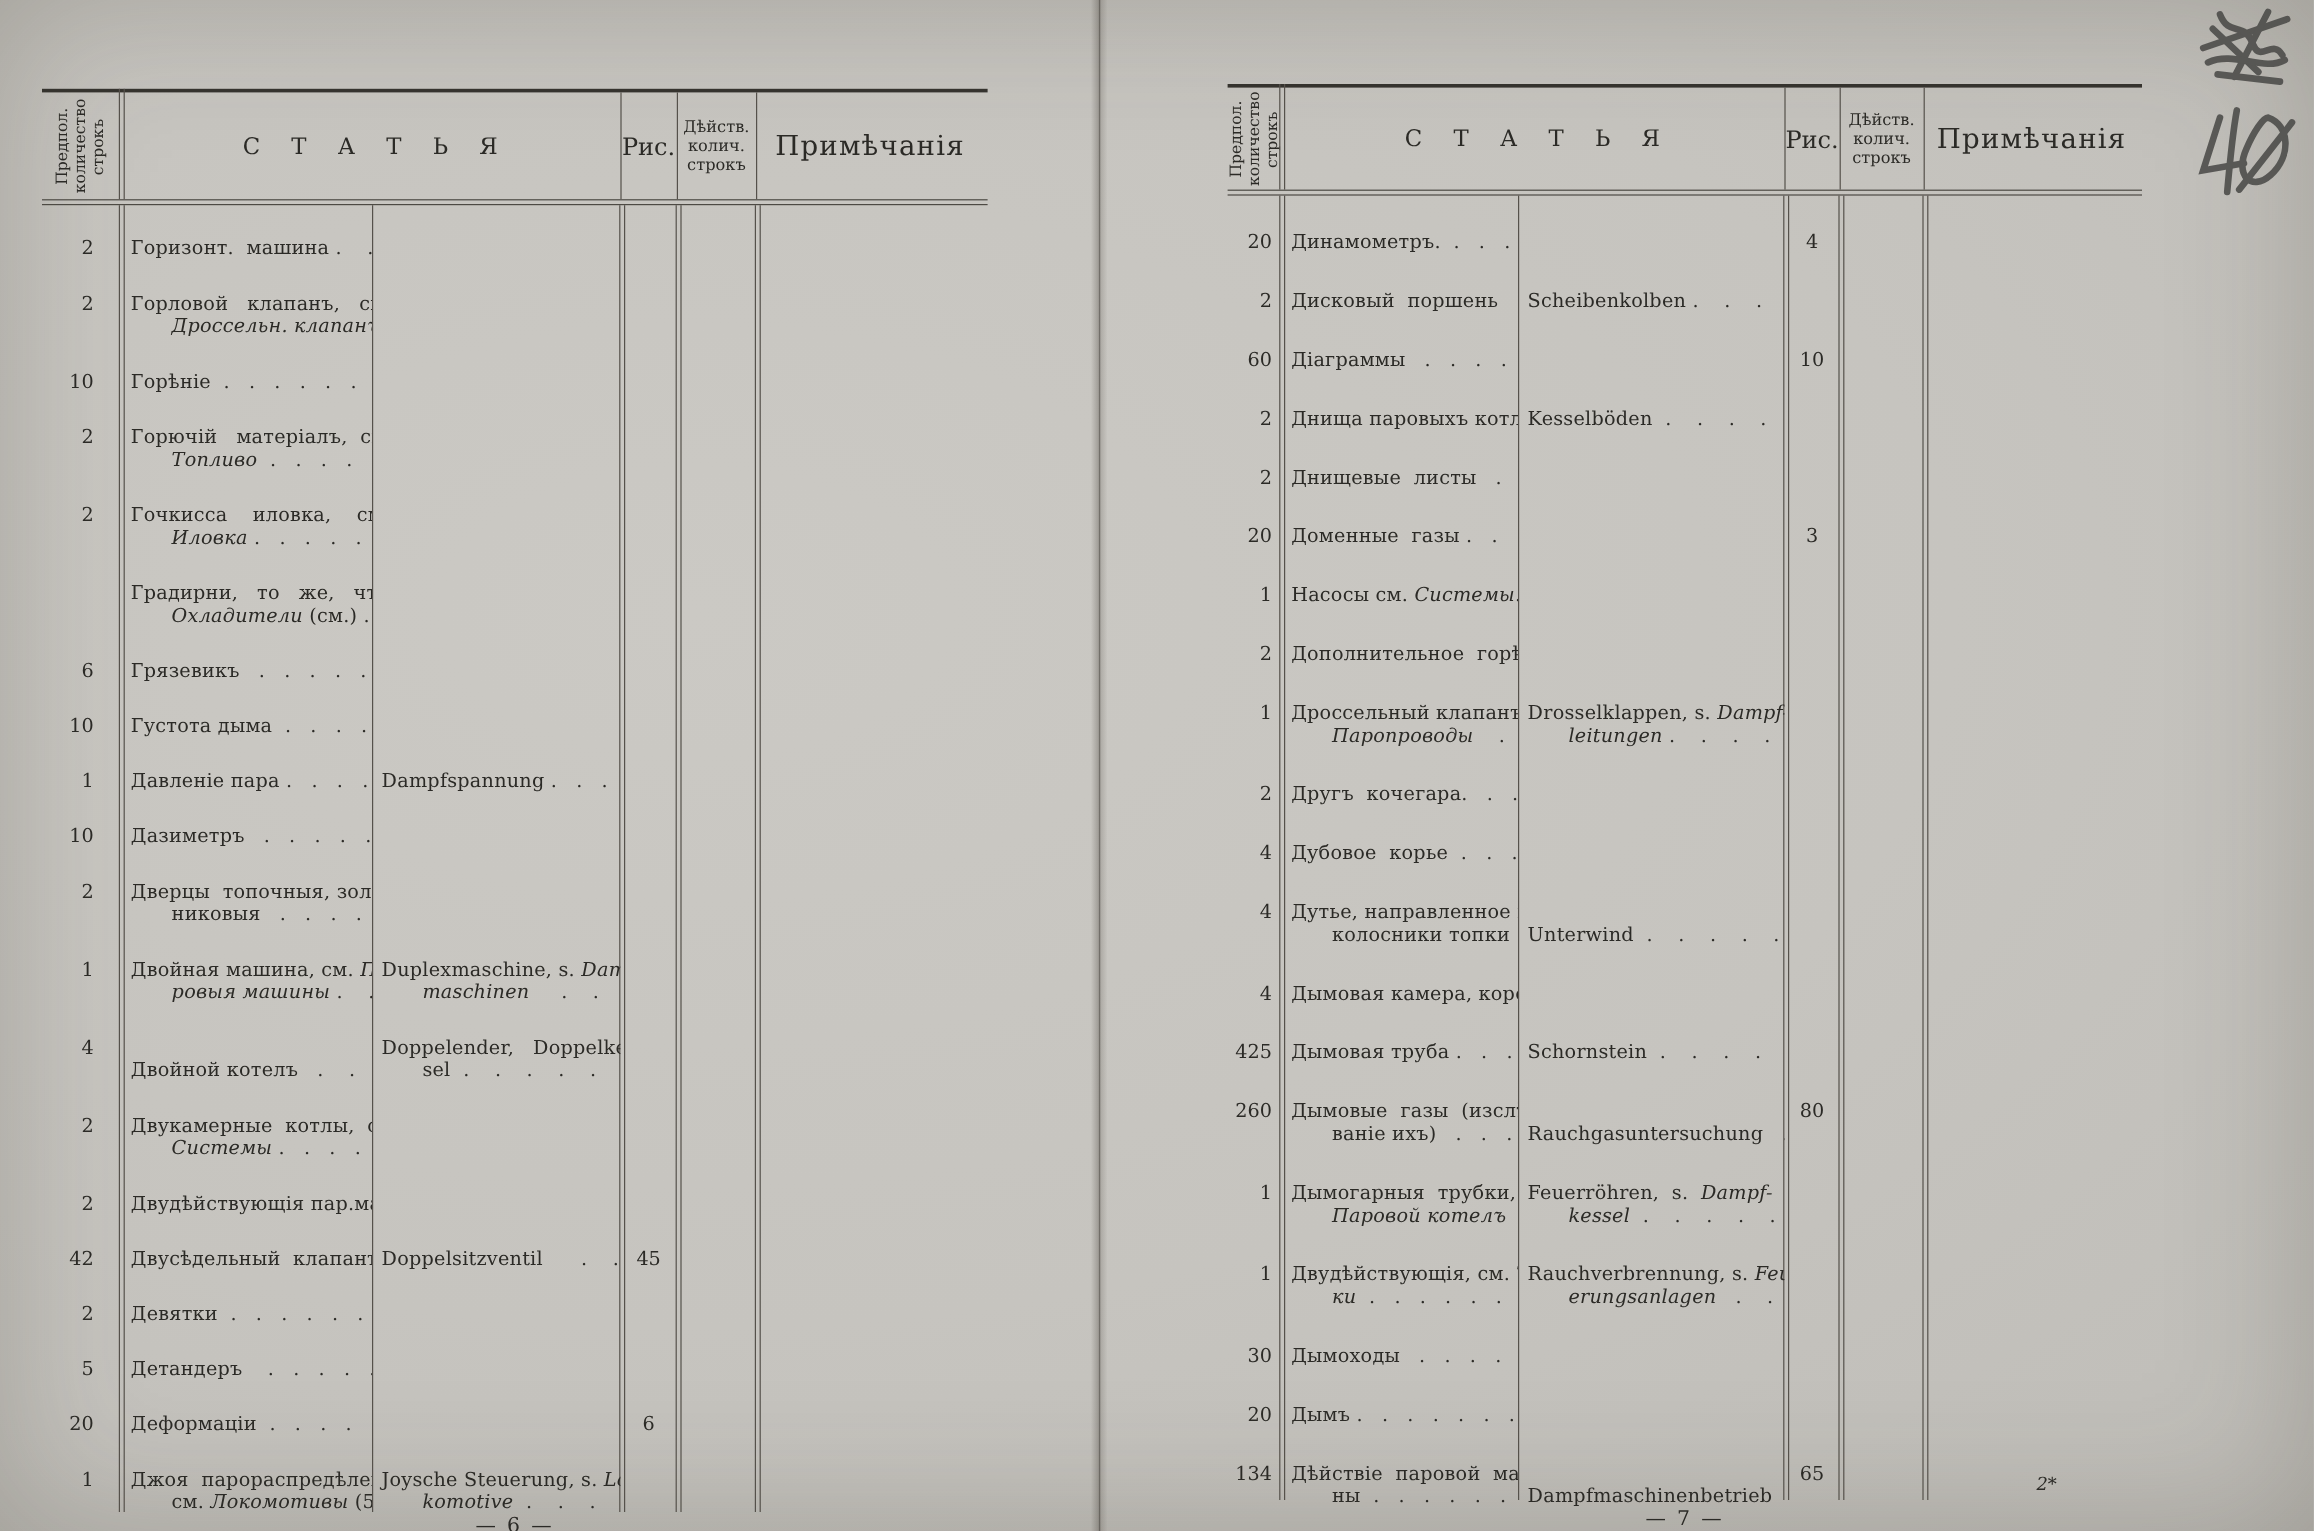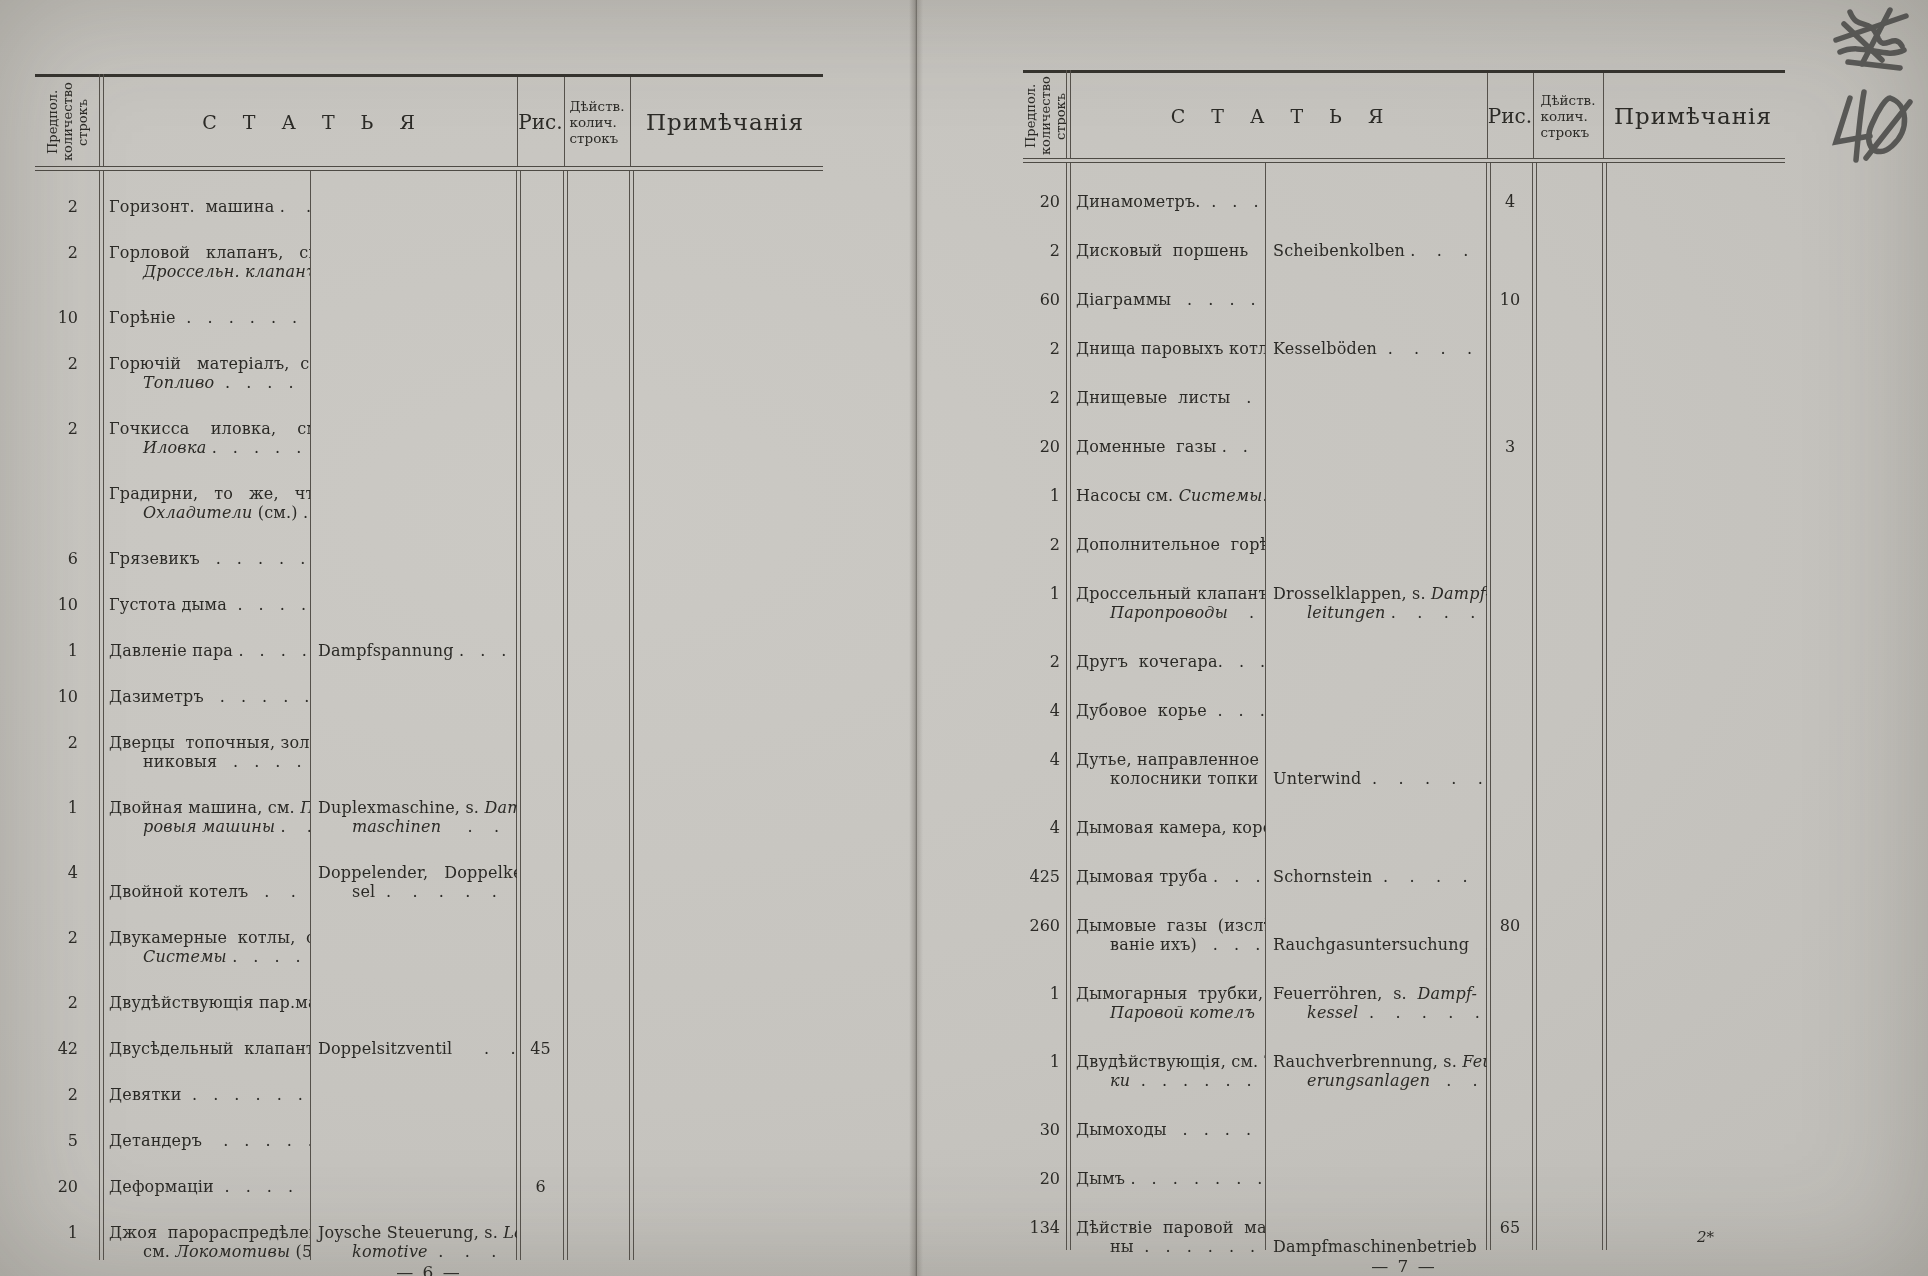--- a/index.html
+++ b/index.html
@@ -23,21 +23,21 @@
   .rule-top{position:absolute;left:0;right:0;height:3px;background:#35332e;}
   .hdr{position:absolute;left:0;right:0;display:grid;}
   .p6 .hdr{top:7px;height:89px;grid-template-columns:65px 210px 207px 47px 66px 190px;}
   .p7 .hdr{top:9px;height:85px;grid-template-columns:44px 198px 222px 46px 70px 180px;}
   .hdr-rule{position:absolute;left:0;right:0;height:3px;border-top:1px solid #4d4a44;border-bottom:1px solid #4d4a44;}
   .p6 .hdr-rule{top:96px;}
   .p7 .hdr-rule{top:94px;}
   .hcell{display:flex;align-items:center;justify-content:center;overflow:hidden;}
   .h-article{grid-column:2/4;font-size:19px;letter-spacing:10px;padding-left:10px;}
   .h-fig{font-size:20px;}
-  .h-act{font-size:13.5px;line-height:16px;white-space:pre-line;text-align:left;}
+  .h-act{font-size:13.5px;line-height:16px;white-space:pre-line;text-align:center;}
   .h-notes{font-size:23px;letter-spacing:1px;}
   .rot{writing-mode:vertical-rl;transform:rotate(180deg);font-size:13px;line-height:15px;text-align:center;max-height:84px;}
   .vline{position:absolute;width:1px;background:#55514b;}
   .vdouble{position:absolute;width:3px;border-left:1px solid #55514b;border-right:1px solid #55514b;}
   .tbody{position:absolute;left:0;right:0;display:flex;flex-direction:column;}
   .p6 .tbody{top:102px;padding-top:25px;gap:27px;}
   .p7 .tbody{top:100px;padding-top:28px;gap:30px;}
   .row{display:grid;}
   .p6 .row{grid-template-columns:65px 210px 207px 47px 66px 190px;}
   .p7 .row{grid-template-columns:44px 198px 222px 46px 70px 180px;}

